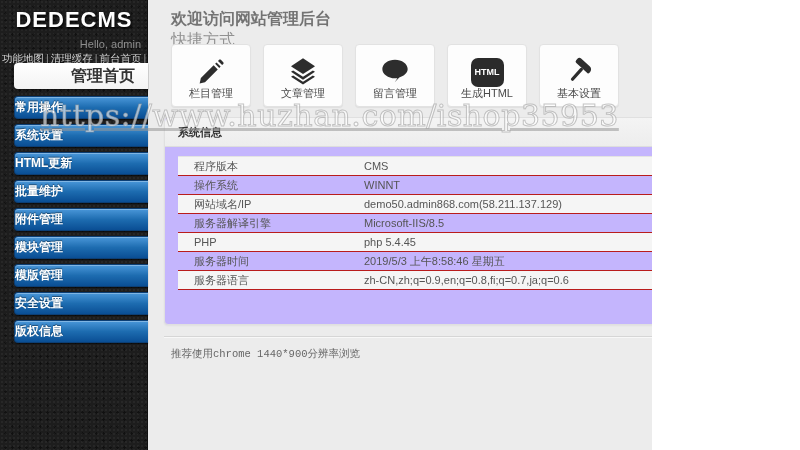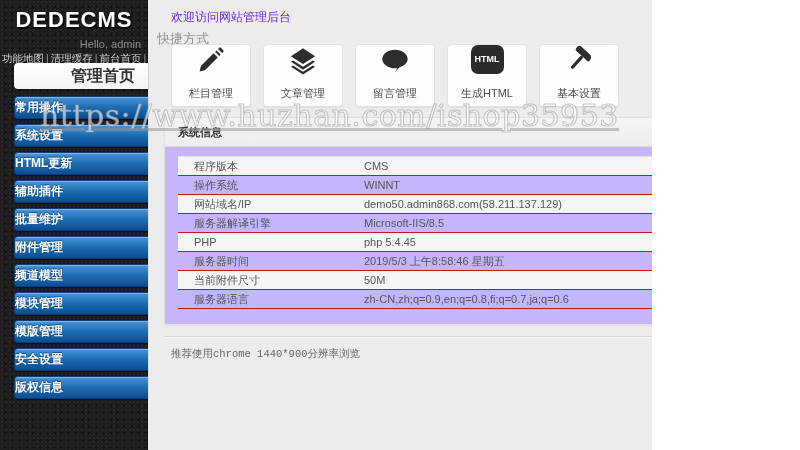--- a/index.html
+++ b/index.html
@@ -48,32 +48,32 @@
     border:1px solid #0c3f75; border-right:none;
     box-shadow:inset 0 1px 0 rgba(255,255,255,.3), 0 1px 1px rgba(0,0,0,.5);
     color:#fff; font-size:12px; font-weight:bold;
     line-height:21px; text-align:left; padding-right:12px;
     text-shadow:0 -1px 1px rgba(0,0,0,.45);
     cursor:pointer;
   }
 
   
   .main { position:absolute; left:149px; top:0; right:0; bottom:0; background:#ececec; }
-  .page-title { position:absolute; left:22px; top:9px; font-size:12px; font-weight:normal; color:#6d28d9; }
-  .shortcuts-label { position:absolute; left:8px; top:30px; font-size:13px; color:#919191;text-align:center; }
+  .page-title { position:absolute; left:22px; top:9px; font-size:16px; font-weight:bold; color:#737373; }
+  .shortcuts-label { position:absolute; left:22px; top:30px; font-size:16px; color:#919191;text-align:center; }
 
   .cards { position:absolute; left:22px; top:44px; display:flex; }
   .card {
     width:80px; height:63px; margin-right:12px; background:#fdfdfd;
     border:1px solid #e2e2e2; border-radius:4px;
     box-shadow:0 1px 1px rgba(0,0,0,.06);
     display:flex; flex-direction:column; align-items:center; justify-content:flex-end;
     padding-bottom:7px; cursor:pointer;
   }
-  .card .icon-box { flex:1; display:flex; align-items:flex-start; justify-content:center; width:100%; }
+  .card .icon-box { flex:1; display:flex; align-items:flex-end; justify-content:center; width:100%; }
   .card svg { fill:#2d2d2d; }
   .card .label { font-size:11px; color:#4a4a4a; line-height:12px; }
   .html-badge {
     width:33px; height:29px; background:#2b2b2b; border-radius:7px;
     color:#fff; font-size:9px; font-weight:bold; text-align:center; line-height:29px;
     letter-spacing:0;
   }
 
   
   .panel {
@@ -122,24 +122,22 @@
     <div class="toplinks">
       <a>功能地图</a><span class="sep">|</span><a>清理缓存</a><span class="sep">|</span><a>前台首页</a><span class="sep">|</span><a>退出</a>
     </div>
 
     <div class="home-btn">管理首页</div>
 
     <div class="side-items">
       <div class="sbtn">常用操作</div>
       <div class="sbtn">系统设置</div>
       <div class="sbtn">HTML更新</div>
-      <div class="sbtn">辅助插件</div>
       <div class="sbtn">批量维护</div>
       <div class="sbtn">附件管理</div>
-      <div class="sbtn">频道模型</div>
       <div class="sbtn">模块管理</div>
       <div class="sbtn">模版管理</div>
       <div class="sbtn">安全设置</div>
       <div class="sbtn">版权信息</div>
     </div>
   </div>
 
   <div class="main">
     <div class="page-title">欢迎访问网站管理后台</div>
     <div class="shortcuts-label">快捷方式</div>
@@ -219,24 +217,20 @@
         </div>
         <div class="sysrow">
           <div class="lbl">PHP</div>
           <div class="val">php 5.4.45</div>
         </div>
         <div class="sysrow">
           <div class="lbl">服务器时间</div>
           <div class="val">2019/5/3 上午8:58:46 星期五</div>
         </div>
         <div class="sysrow">
-          <div class="lbl">当前附件尺寸</div>
-          <div class="val">50M</div>
-        </div>
-        <div class="sysrow">
           <div class="lbl">服务器语言</div>
           <div class="val">zh-CN,zh;q=0.9,en;q=0.8,fi;q=0.7,ja;q=0.6</div>
         </div>
       </div>
     </div>
 
     <div class="footer-divider"></div>
     <div class="footer-note">推荐使用chrome 1440*900分辨率浏览</div>
   </div>
 

